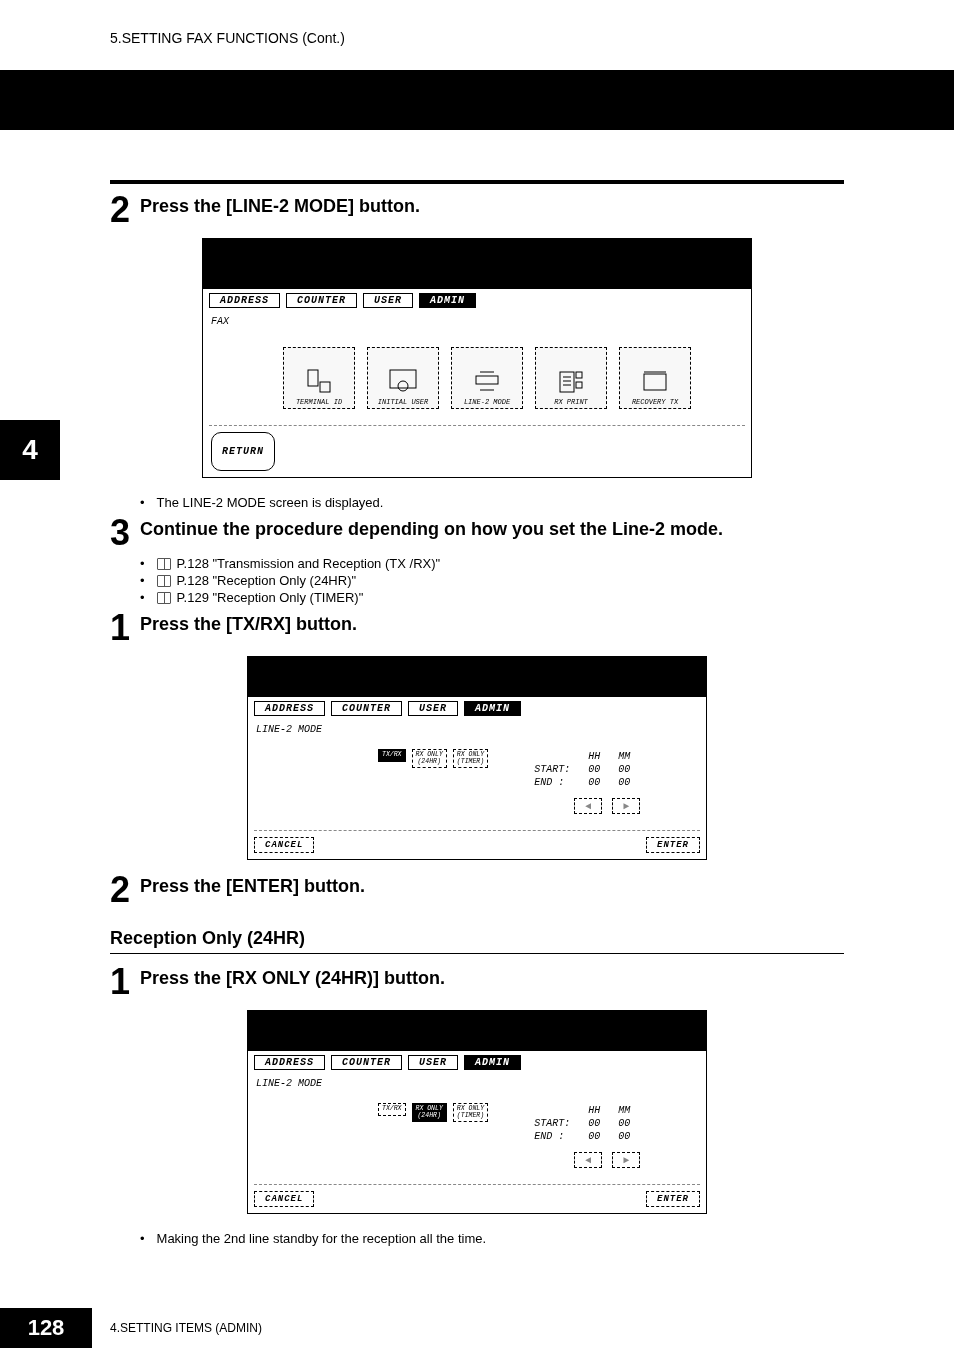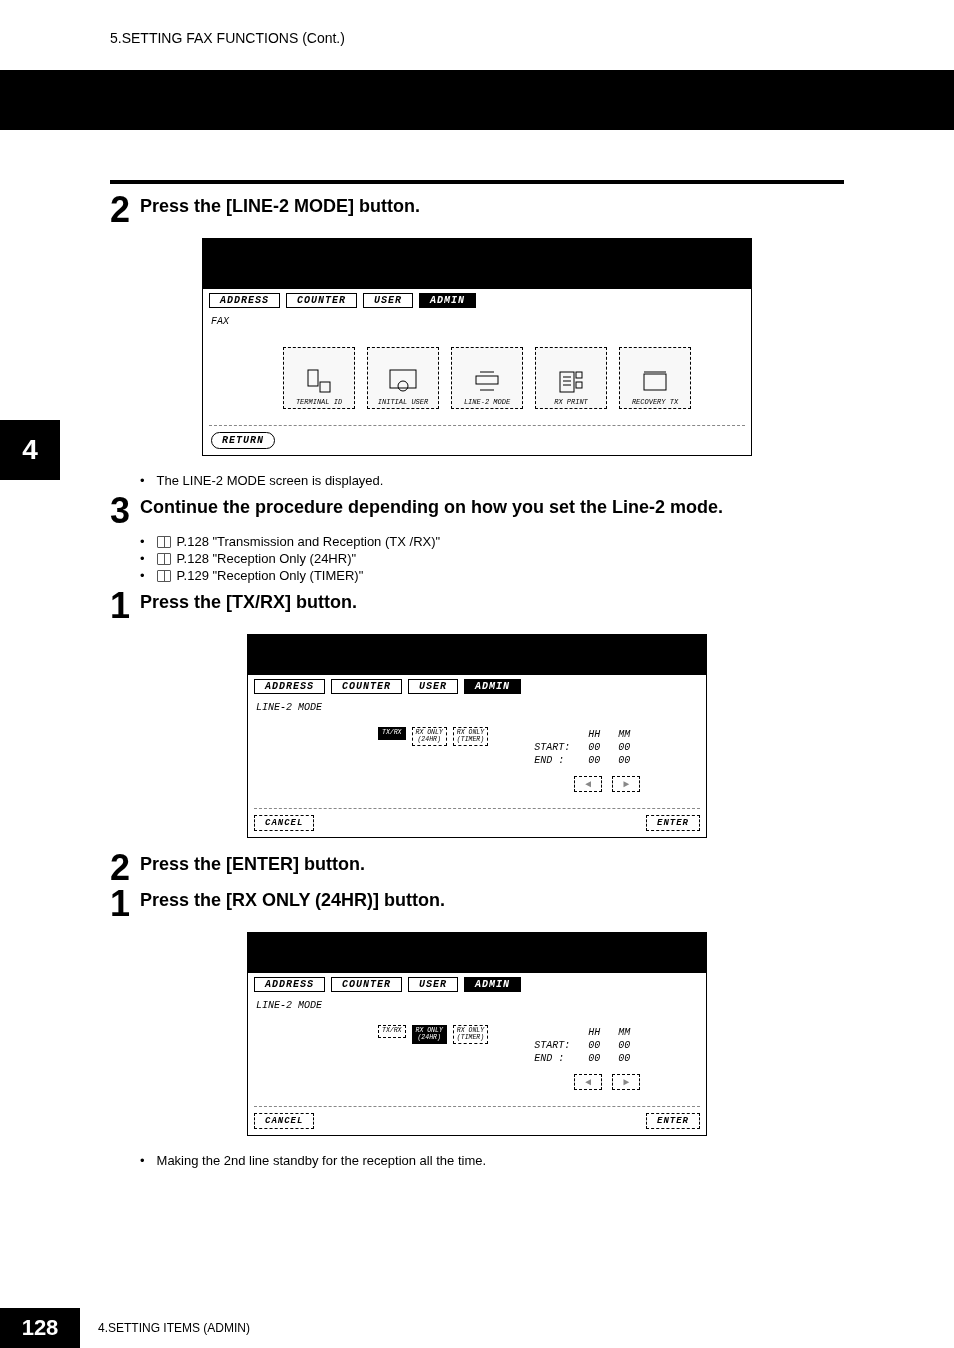--- a/index.html
+++ b/index.html
@@ -119,21 +119,21 @@
     display: flex;
     justify-content: flex-start;
     padding: 6px 8px;
   }
   .lcd-return {
     border: 1px solid #000;
     border-radius: 10px;
     font-family: "Courier New", monospace;
     font-size: 10px;
     font-weight: bold;
-    padding: 2px 10px;
+    padding: 13px 10px;
     letter-spacing: 1px;
   }
   .lcd-bottom-row {
     display: flex;
     gap: 10px;
     justify-content: space-between;
     padding: 6px;
   }
   .lcd-pill-btn {
     border: 1px dashed #000;
@@ -222,21 +222,21 @@
     bottom: 0;
     width: 100%;
     display: flex;
     align-items: center;
   }
   .page-num-box {
     background: #000;
     color: #fff;
     font-size: 22px;
     font-weight: bold;
-    width: 80px;
+    width: 92px;
     height: 40px;
     display: flex;
     align-items: center;
     justify-content: center;
   }
   .footer-text {
     font-size: 12px;
     padding-left: 18px;
   }
 </style>
@@ -394,20 +394,21 @@
       <div class="lcd-pill-btn">CANCEL</div>
       <div class="lcd-pill-btn">ENTER</div>
     </div>
   </div>
 
   <div class="step-row">
     <div class="step-num">2</div>
     <div class="step-title">Press the [ENTER] button.</div>
   </div>
 
+  <div class="section-head">Reception Only (24HR)</div>
 
   <div class="step-row">
     <div class="step-num">1</div>
     <div class="step-title">Press the [RX ONLY (24HR)] button.</div>
   </div>
 
   <div class="screenshot-frame" style="width:460px;">
     <div class="screenshot-top" style="height:40px;"></div>
     <div class="screenshot-tabs">
       <div class="lcd-tab">ADDRESS</div>

